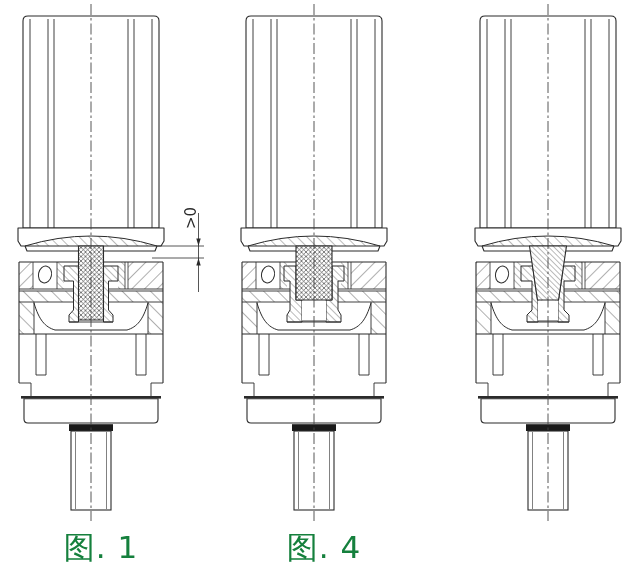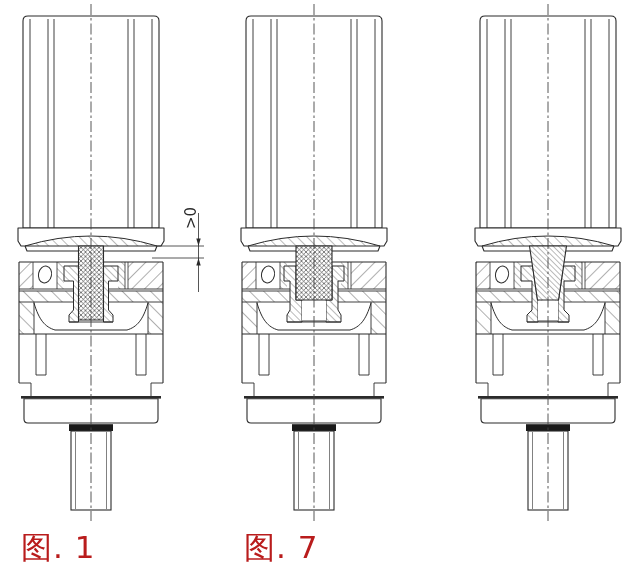--- a/index.html
+++ b/index.html
@@ -8,23 +8,23 @@
     width:642px;height:569px;
     background:#ffffff;
     font-family:"DejaVu Sans","Liberation Sans",sans-serif;
     overflow:hidden;
   }
   .stage svg{position:absolute;left:0;top:0;}
   .fig-caption{
     position:absolute;
     top:527px;
     width:160px;
-    text-align:left;
+    text-align:center;
     font-size:31px;
-    color:#b91c1c;
+    color:#15803d;
     letter-spacing:1px;
     white-space:nowrap;
     font-family:"DejaVu Sans","Liberation Sans",sans-serif;
   }
 </style>
 </head>
 <body>
 
 <div class="stage">
   <svg id="drawing-svg" width="642" height="569" viewBox="0 0 642 569">
@@ -301,14 +301,14 @@
         <g>
           <rect x="526" y="424.2" width="44" height="6.8" fill="#1a1a1a"></rect>
           <rect x="528" y="431" width="40" height="79" fill="#fff" stroke="#2b2b2b" stroke-width="1.1"></rect>
           <line x1="532.5" y1="432" x2="532.5" y2="509" stroke="#2b2b2b" stroke-width="0.6"></line>
           <line x1="563.5" y1="432" x2="563.5" y2="509" stroke="#2b2b2b" stroke-width="0.6"></line>
         </g>
         <line x1="548" y1="4" x2="548" y2="521" stroke="#444" stroke-width="0.9" stroke-dasharray="11,3,2.5,3"></line>
       </g>
     </svg>
   <div class="fig-caption" style="left:21px">图. 1</div>
-  <div class="fig-caption" style="left:244px">图. 7</div>
+  <div class="fig-caption" style="left:244px">图. 4</div>
 </div>
 
 </body></html>

